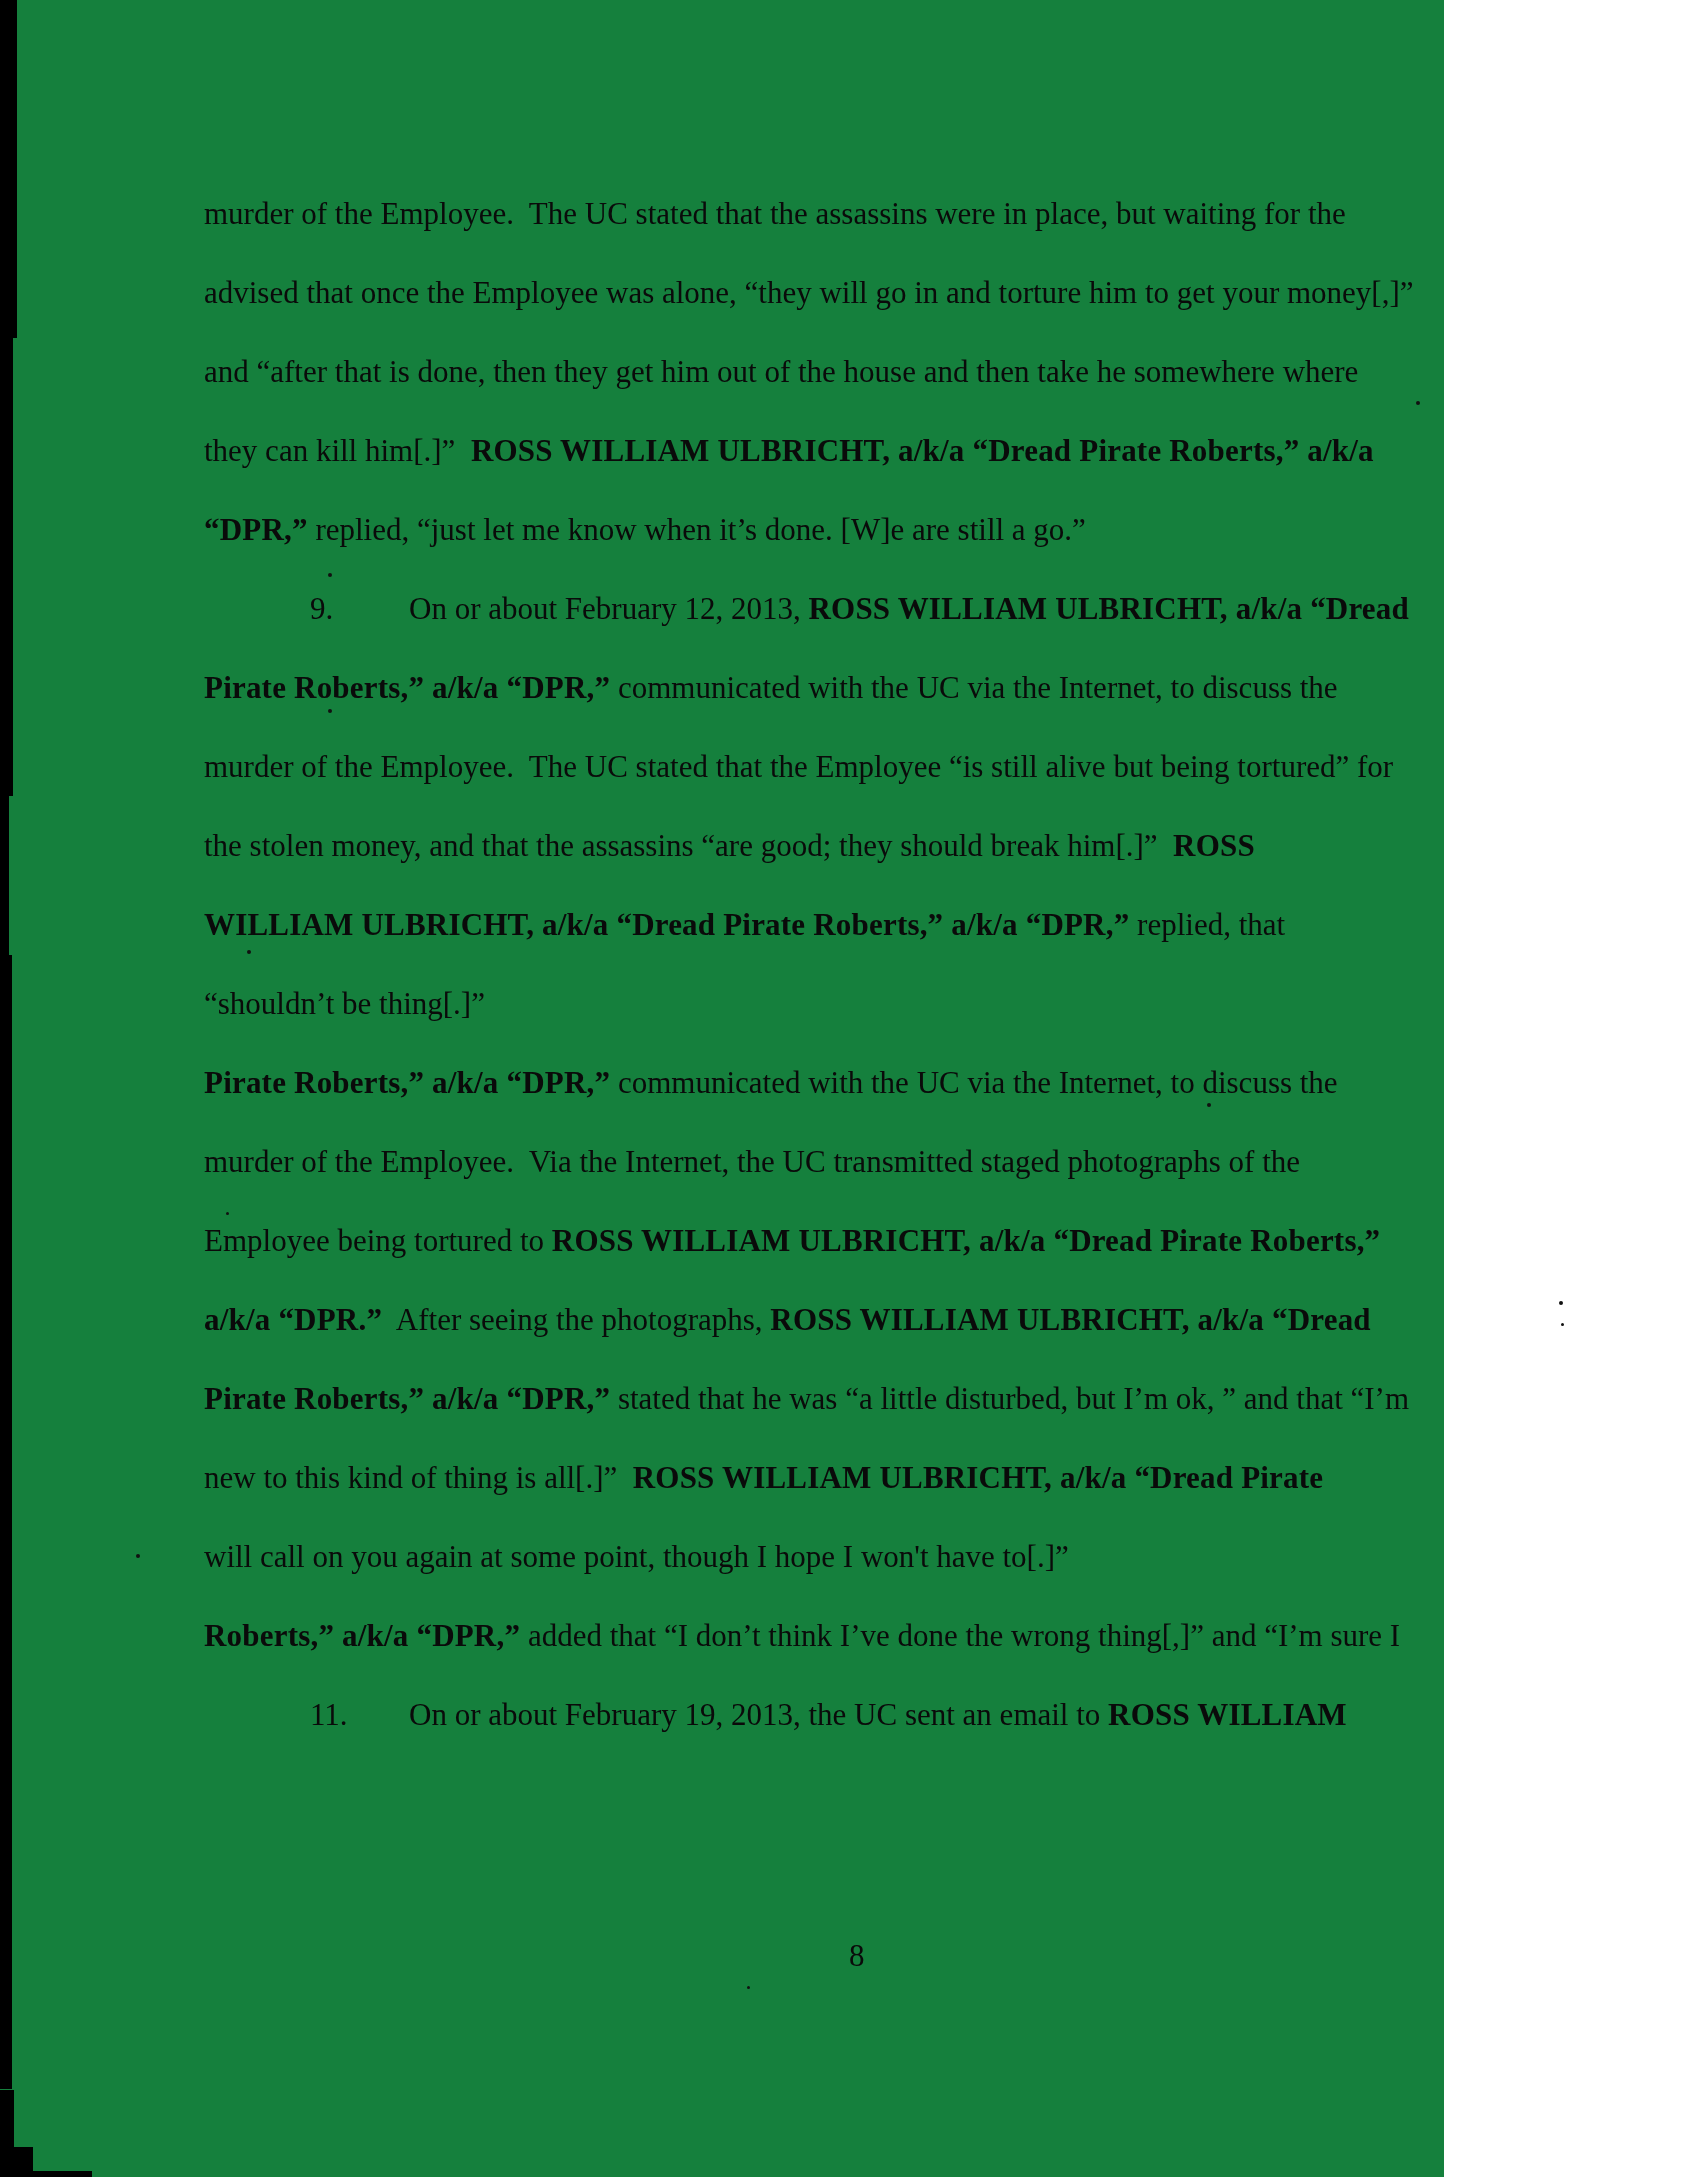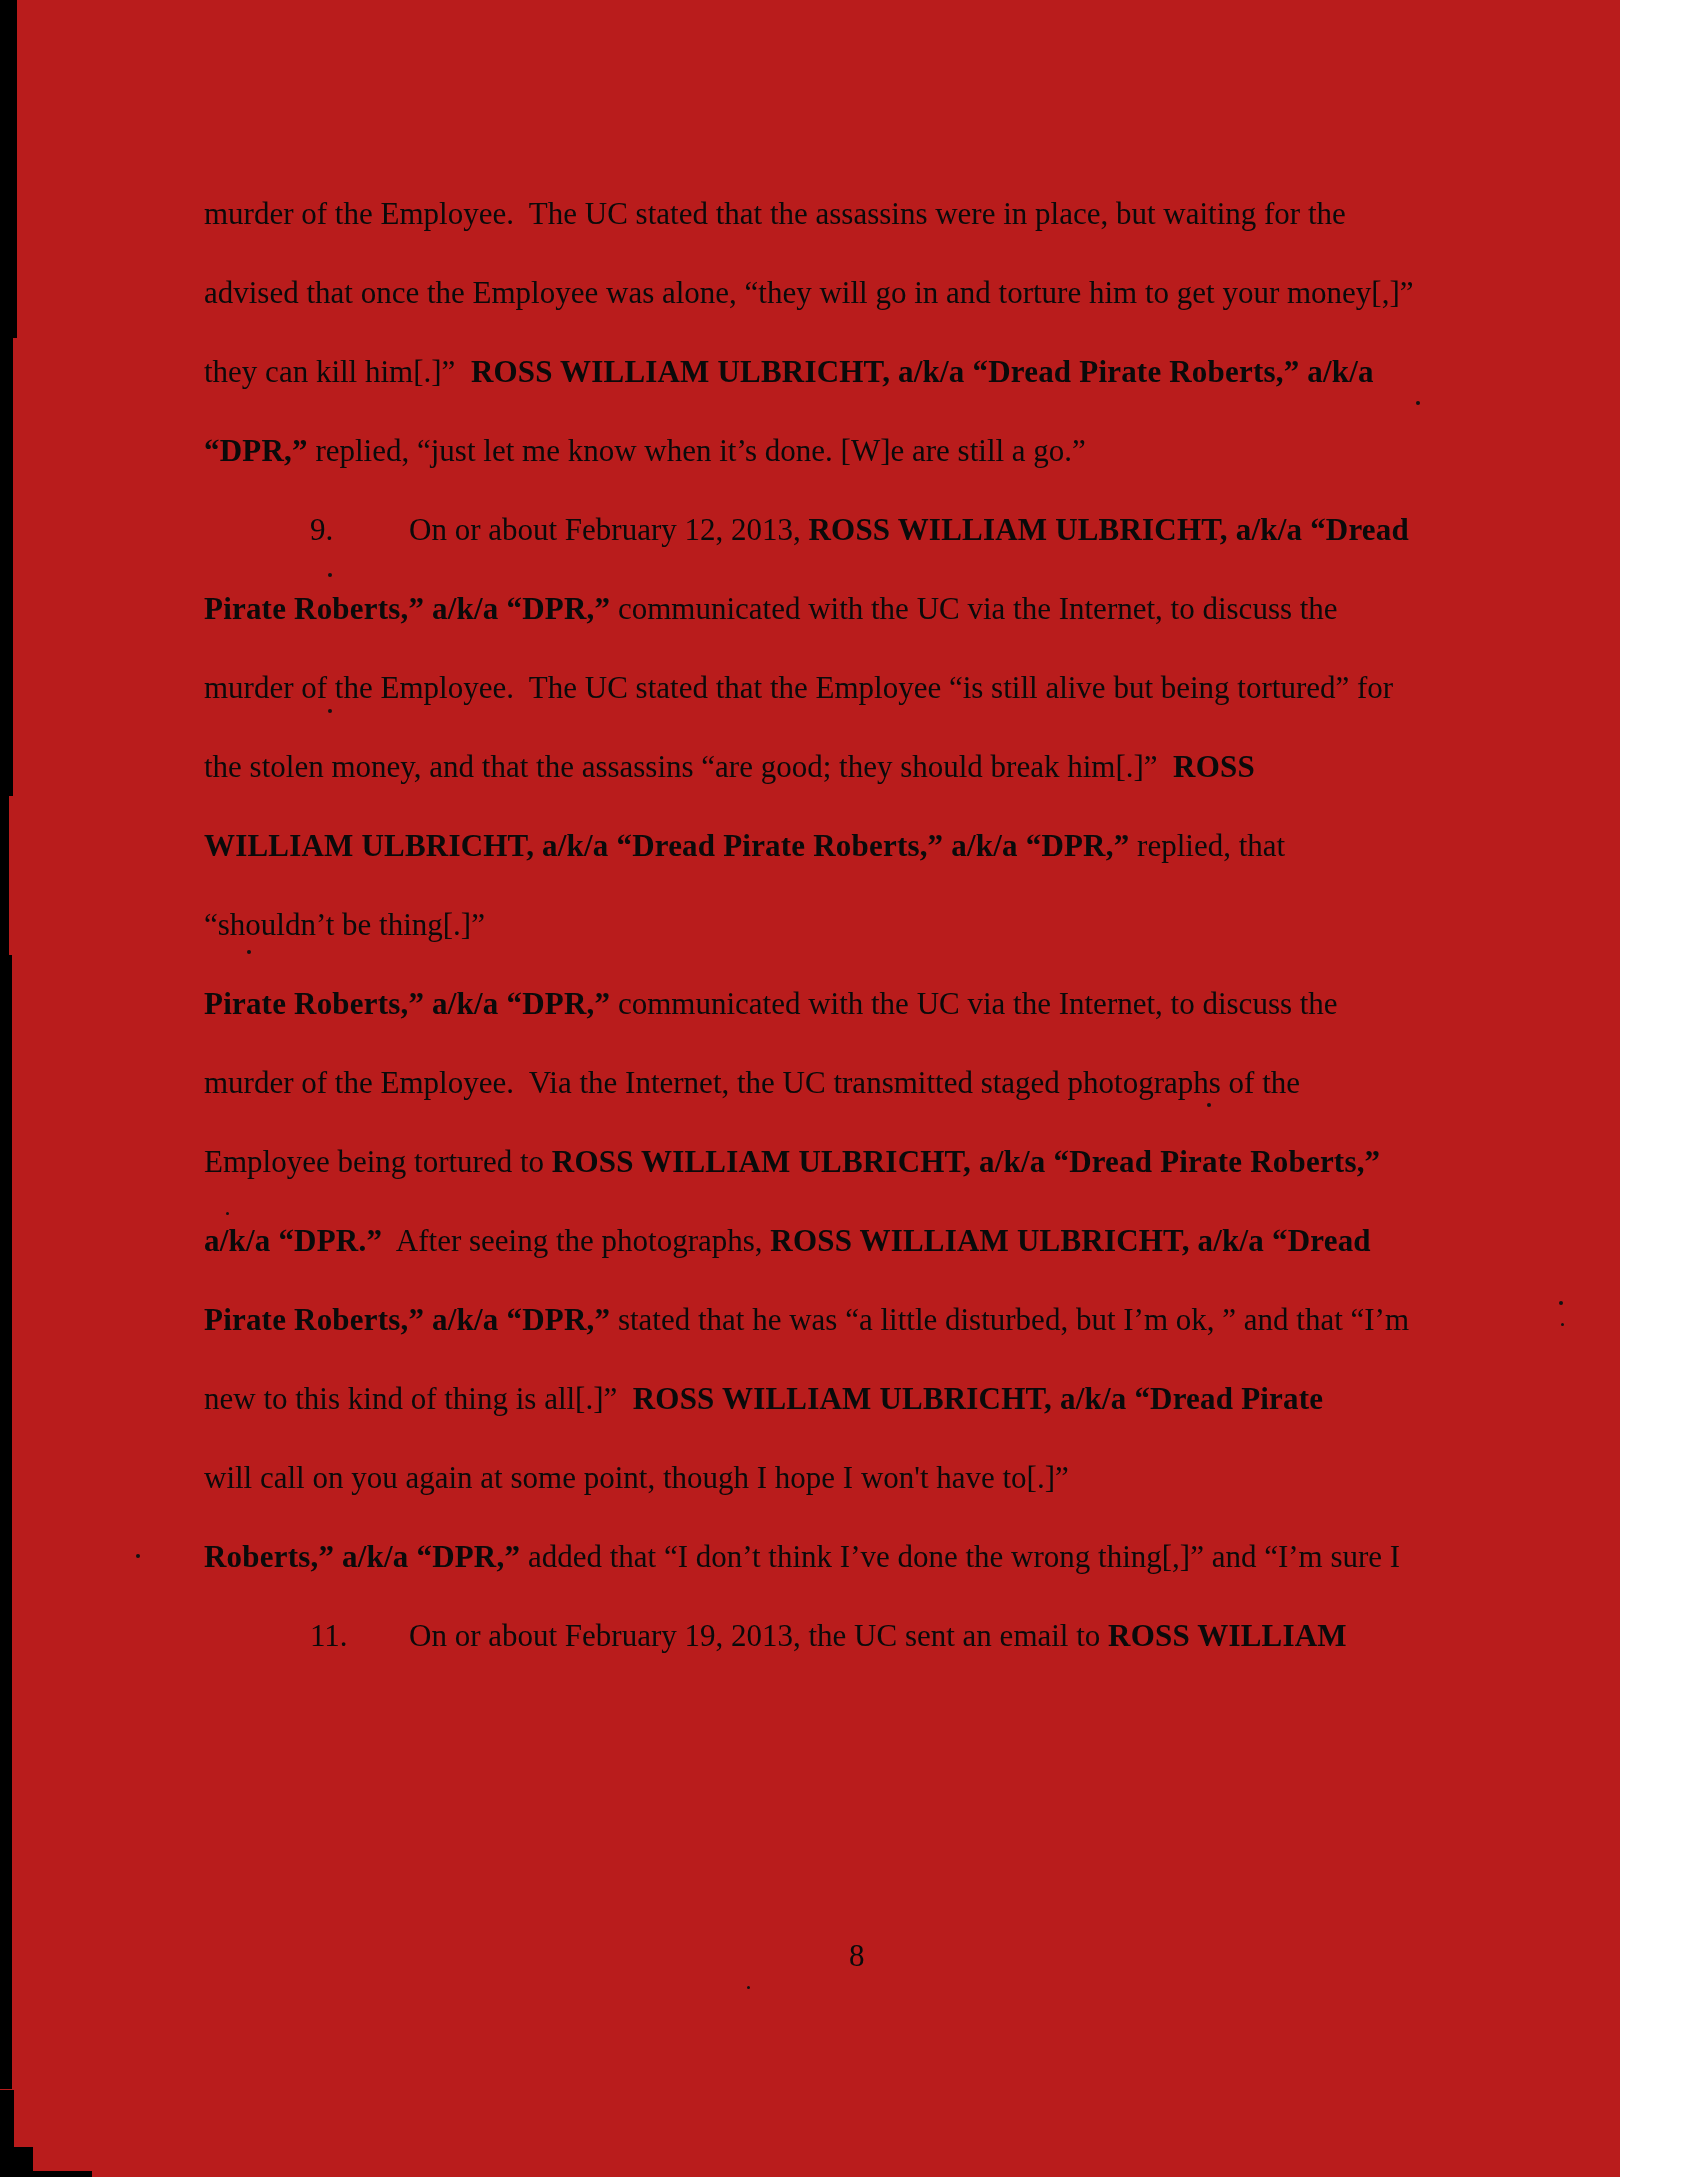--- a/index.html
+++ b/index.html
@@ -4,22 +4,22 @@
 <style>
   * { margin: 0; padding: 0; box-sizing: border-box; }
   html, body {
     width: 1692px; height: 2177px;
     background: #ffffff;
     overflow: hidden;
     font-family: "Liberation Serif", "DejaVu Serif", serif;
   }
   .page {
     position: relative;
-    width: 1620px; height: 2177px;
-    background: #b91c1c;
+    width: 1444px; height: 2177px;
+    background: #15803d;
     color: #000000;
   }
   .doc-lines {
     position: absolute;
     left: 204px; top: 174px;
     width: 1413px;
   }
   .doc-line {
     height: 79px;
     line-height: 79px;
@@ -47,20 +47,21 @@
     border-radius: 50%;
   }
 </style>
 </head>
 <body>
 
 <div class="page">
   <div class="doc-lines">
       <div class="doc-line"><span>murder of the Employee.  The UC stated that the assassins were in place, but waiting for the</span></div>
       <div class="doc-line"><span>advised that once the Employee was alone, “they will go in and torture him to get your money[,]”</span></div>
+      <div class="doc-line"><span>and “after that is done, then they get him out of the house and then take he somewhere where</span></div>
       <div class="doc-line"><span>they can kill him[.]”  </span><b>ROSS WILLIAM ULBRICHT, a/k/a “Dread Pirate Roberts,” a/k/a</b></div>
       <div class="doc-line"><b>“DPR,”</b><span> replied, “just let me know when it’s done. [W]e are still a go.”</span></div>
       <div class="doc-line"><span class="pnum">9.</span><span>On or about February 12, 2013, </span><b>ROSS WILLIAM ULBRICHT, a/k/a “Dread</b></div>
       <div class="doc-line"><b>Pirate Roberts,” a/k/a “DPR,”</b><span> communicated with the UC via the Internet, to discuss the</span></div>
       <div class="doc-line"><span>murder of the Employee.  The UC stated that the Employee “is still alive but being tortured” for</span></div>
       <div class="doc-line"><span>the stolen money, and that the assassins “are good; they should break him[.]”  </span><b>ROSS</b></div>
       <div class="doc-line"><b>WILLIAM ULBRICHT, a/k/a “Dread Pirate Roberts,” a/k/a “DPR,”</b><span> replied, that</span></div>
       <div class="doc-line"><span>“shouldn’t be thing[.]”</span></div>
       <div class="doc-line"><b>Pirate Roberts,” a/k/a “DPR,”</b><span> communicated with the UC via the Internet, to discuss the</span></div>
       <div class="doc-line"><span>murder of the Employee.  Via the Internet, the UC transmitted staged photographs of the</span></div>

